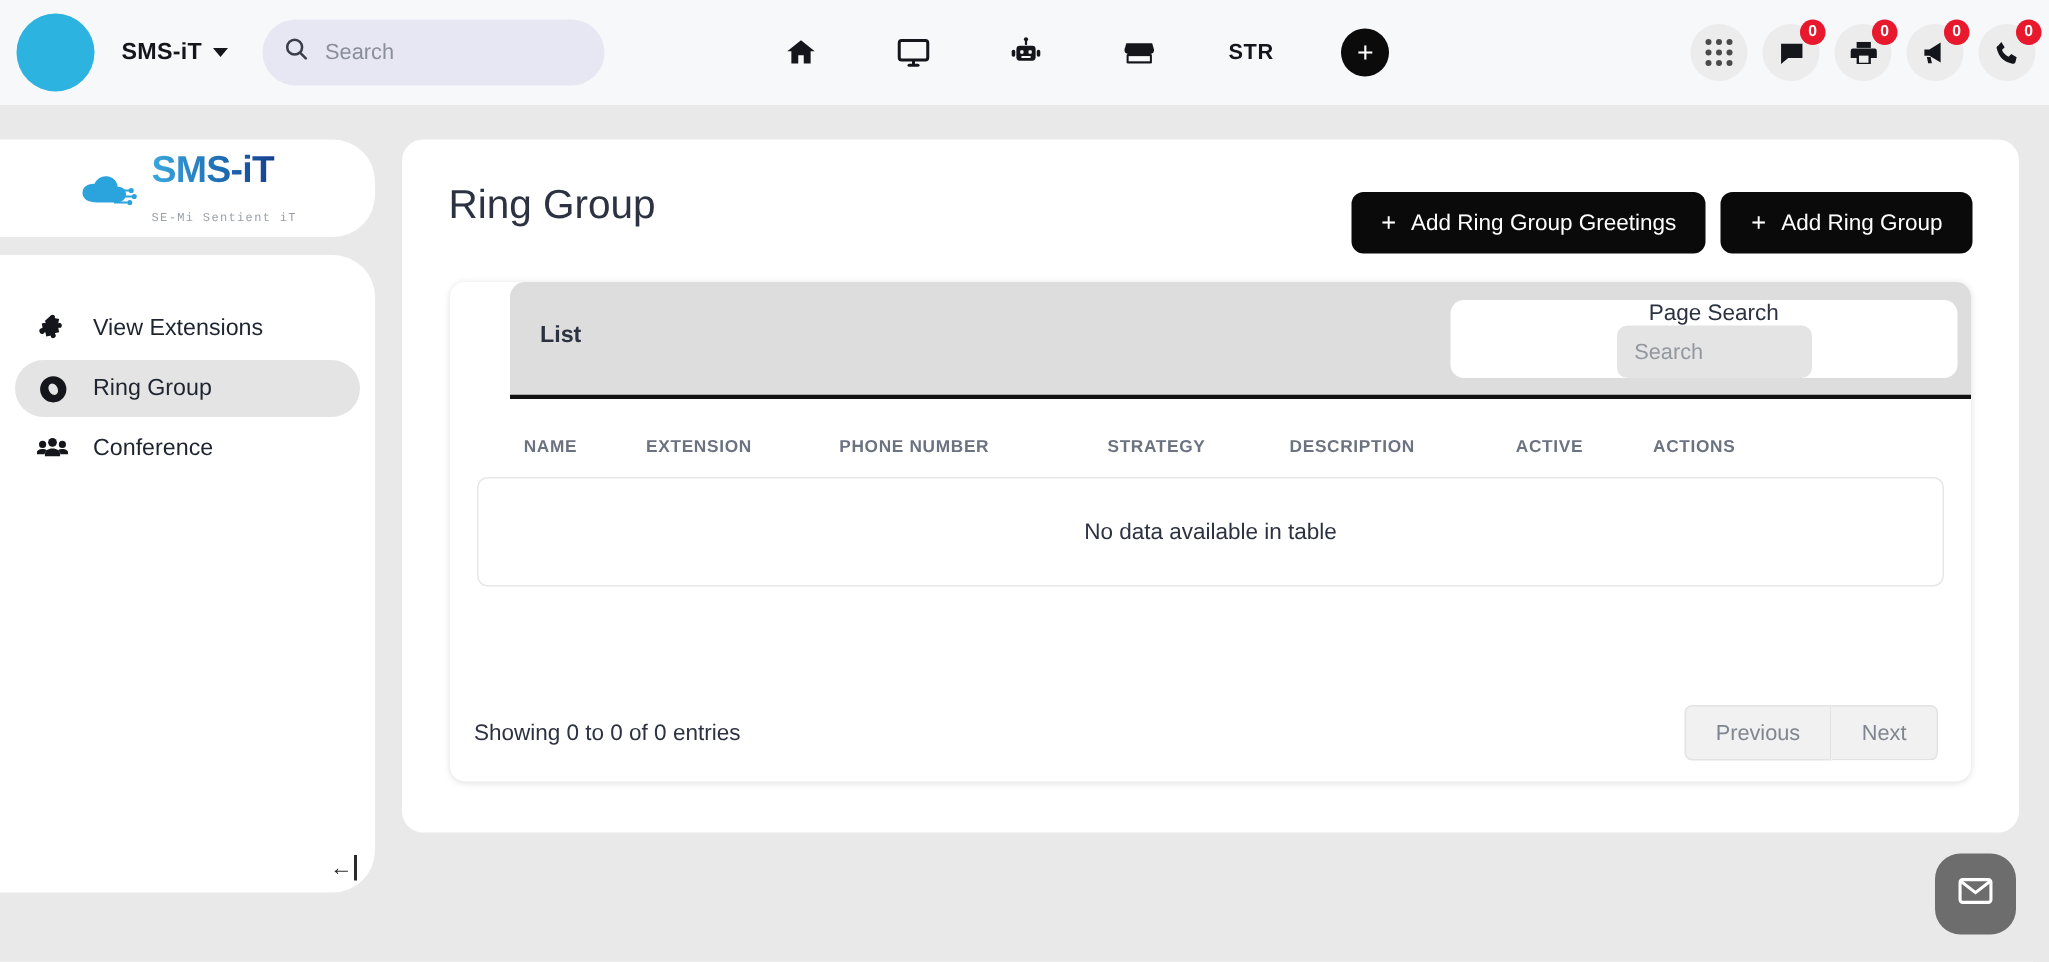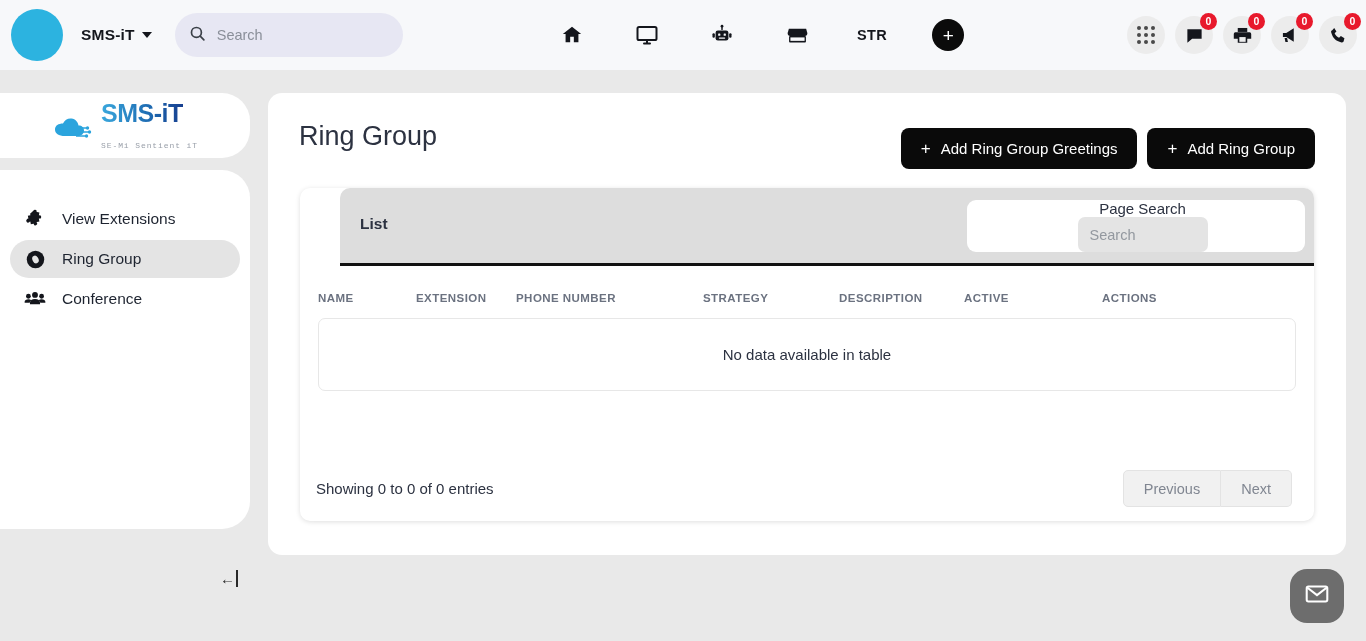--- a/index.html
+++ b/index.html
@@ -37,21 +37,21 @@
   }
   .search-pill .mag { flex: none; }
   .search-pill input {
     border: none; background: transparent; outline: none;
     font-family: "Liberation Sans", sans-serif;
     font-size: 14.5px; color: #3b4048; margin-left: 11px; width: 170px;
   }
   .search-pill input::placeholder { color: #8a8f99; }
 
   .center-nav {
-    position: absolute; left: 557px; top: 0; height: 70px;
+    position: absolute; left: 519px; top: 0; height: 70px;
     display: flex; align-items: center; gap: 45px;
   }
   .nav-ico {
     width: 30px; height: 30px; display: flex;
     align-items: center; justify-content: center; cursor: pointer;
   }
   .nav-text {
     font-size: 14.5px; font-weight: bold; color: #14161c; letter-spacing: .4px;
   }
   .plus-btn {
@@ -90,21 +90,21 @@
     font-size: 25px; font-weight: bold; letter-spacing: -.5px;
     background: linear-gradient(90deg,#3aa8dd 0%, #1f6fb5 55%, #173f8f 100%);
     -webkit-background-clip: text; background-clip: text; color: transparent;
   }
   .logo-sub {
     font-family: "Liberation Mono", monospace;
     font-size: 8px; color: #9aa0aa; letter-spacing: .9px; margin-top: 16px;
   }
 
   .side-nav {
-    position: absolute; left: 0; top: 170px; width: 250px; height: 359px;
+    position: absolute; left: 0; top: 170px; width: 250px; height: 425px;
     background: #fff; border-radius: 0 28px 28px 0; padding-top: 28px;
   }
   .side-item {
     display: flex; align-items: center; height: 38px;
     margin: 2px 10px; padding-left: 12px; border-radius: 19px;
     cursor: pointer; color: #1e2430; font-size: 15.5px;
   }
   .side-item.active { background: #e4e4e4; }
   .side-ico {
     width: 26px; flex: none; display: flex; align-items: center; justify-content: center;
@@ -168,21 +168,21 @@
     background: #e4e4e4; border-radius: 7px; padding: 0 12px;
     font-family: "Liberation Sans", sans-serif; font-size: 14.5px; color: #3b4048;
   }
   .searchbox input::placeholder { color: #93989f; }
 
   .thead {
     display: flex; padding: 26px 18px 0 18px;
   }
   .th {
     font-size: 11.5px; font-weight: bold; color: #6b7280;
-    letter-spacing: .45px; text-transform: uppercase;
+    letter-spacing: .45px; text-transform: uppercase; text-align: center;
   }
   .empty-row {
     margin: 14px 18px 0 18px; height: 73px;
     border: 1px solid #e7e7e7; border-radius: 7px;
     display: flex; align-items: center; justify-content: center;
     font-size: 15px; color: #2c3241;
   }
   .footer {
     position: absolute; left: 0; right: 0; bottom: 14px;
     display: flex; align-items: center; justify-content: space-between;

